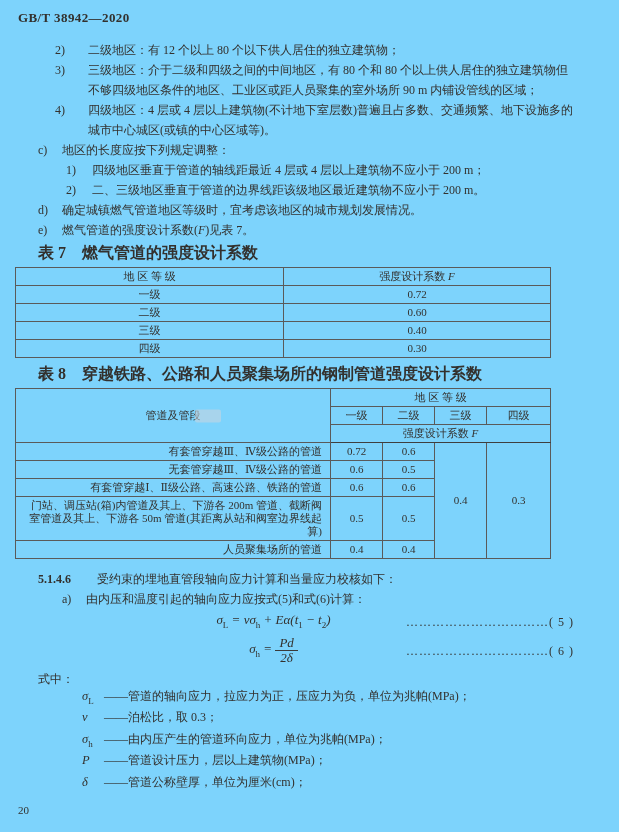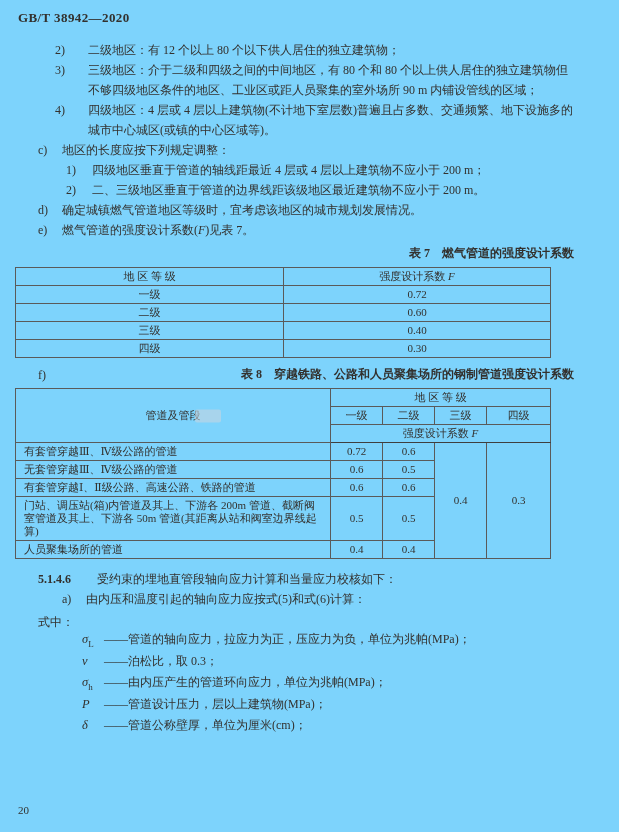--- a/index.html
+++ b/index.html
@@ -14,26 +14,26 @@
 
   .line { position:relative; line-height:20px; }
   .lvl2 { padding-left:50px; }
   .lvl2 > .marker { position:absolute; left:17px; top:0; }
   .lvl1 { padding-left:24px; }
   .lvl1 > .marker { position:absolute; left:0; top:0; }
   .lvl2b { padding-left:54px; }
   .lvl2b > .marker { position:absolute; left:28px; top:0; }
   .ivar { font-style:italic; font-family:"Liberation Serif","DejaVu Serif",serif; }
 
-  .tbl-title { margin-top:4px; text-align:right; font-weight:bold; line-height:18px; font-size:12px; }
+  .tbl-title { margin-top:4px; text-align:left; font-weight:bold; line-height:18px; font-size:16px; }
   table.gbtable { border-collapse:collapse; table-layout:fixed; width:535px; margin:5px 0 0 -23px; font-size:11px; }
   table.gbtable td, table.gbtable th { border:1px solid #5a5a5a; font-weight:normal; text-align:center; padding:2px 4px; line-height:13px; }
   table.gbtable { border:1.5px solid #3f3f3f; }
   .t7 td { height:13px; }
-  .t8 .label-cell { text-align:left; padding:2px 8px; }
+  .t8 .label-cell { text-align:right; padding:2px 8px; }
   .t8 tr.factor-row td { border-bottom:1.5px solid #3f3f3f; }
   .t8 .row-tall td { height:36px; }
   .pipe-cell { position:relative; }
   .smudge { position:absolute; left:57%; top:50%; transform:translateY(-50%); width:26px; height:13px; background:#ccd6de; opacity:.55; border-radius:2px; }
 
   .sec-head { margin-top:10px; line-height:20px; }
   .sec-num { font-weight:bold; margin-right:26px; }
   .eq-row { display:flex; align-items:center; line-height:18px; margin-top:2px; }
   .eq-left { flex:1; text-align:center; padding-left:110px; font-style:italic; font-size:13px; }
   .eq-left sub, .def-sym sub { font-style:normal; font-size:9px; }
@@ -182,21 +182,29 @@
       </table>
 
     <div class="sec-head">
       <span class="sec-num">5.1.4.6</span><span>受约束的埋地直管段轴向应力计算和当量应力校核如下：</span>
     </div>
     <div class="line lvl1" style="padding-left:48px">
       <span class="marker" style="left:24px">a)</span>
       <span>由内压和温度引起的轴向应力应按式(5)和式(6)计算：</span>
     </div>
 
-
+    <div class="eq-row">
+      <span class="eq-left"><span>σ</span><sub>L</sub><span> = νσ</span><sub>h</sub><span> + Eα(t</span><sub>1</sub><span> − t</span><sub>2</sub><span>)</span></span>
+      <span class="eq-right"><span>……………………………</span><span>( 5 )</span></span>
+    </div>
+
+    <div class="eq-row eq6-row">
+      <span class="eq-left"><span>σ</span><sub>h</sub><span> = </span><span class="frac"><span class="fnum">Pd</span><span class="fden">2δ</span></span></span>
+      <span class="eq-right"><span>……………………………</span><span>( 6 )</span></span>
+    </div>
 
     <div class="where">式中：</div>
 
     <div class="def-row">
       <span class="def-sym"><span>σ</span><sub>L</sub></span>
       <span class="def-dash">——</span>
       <span class="def-text">管道的轴向应力，拉应力为正，压应力为负，单位为兆帕(MPa)；</span>
     </div>
     <div class="def-row">
       <span class="def-sym"><span>ν</span><sub></sub></span>

